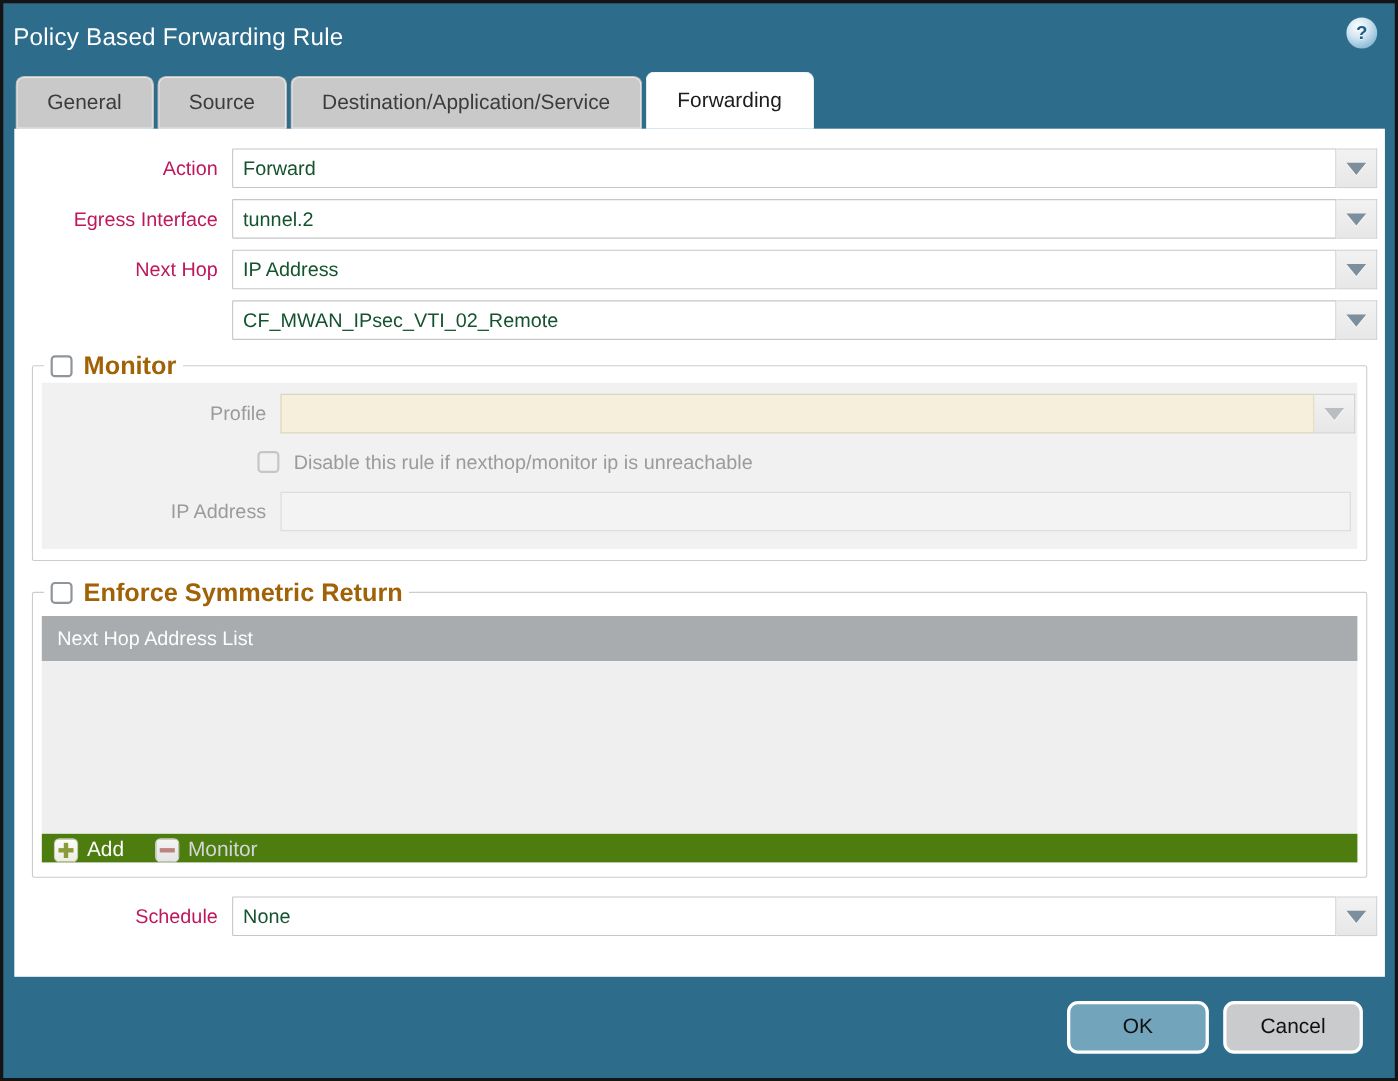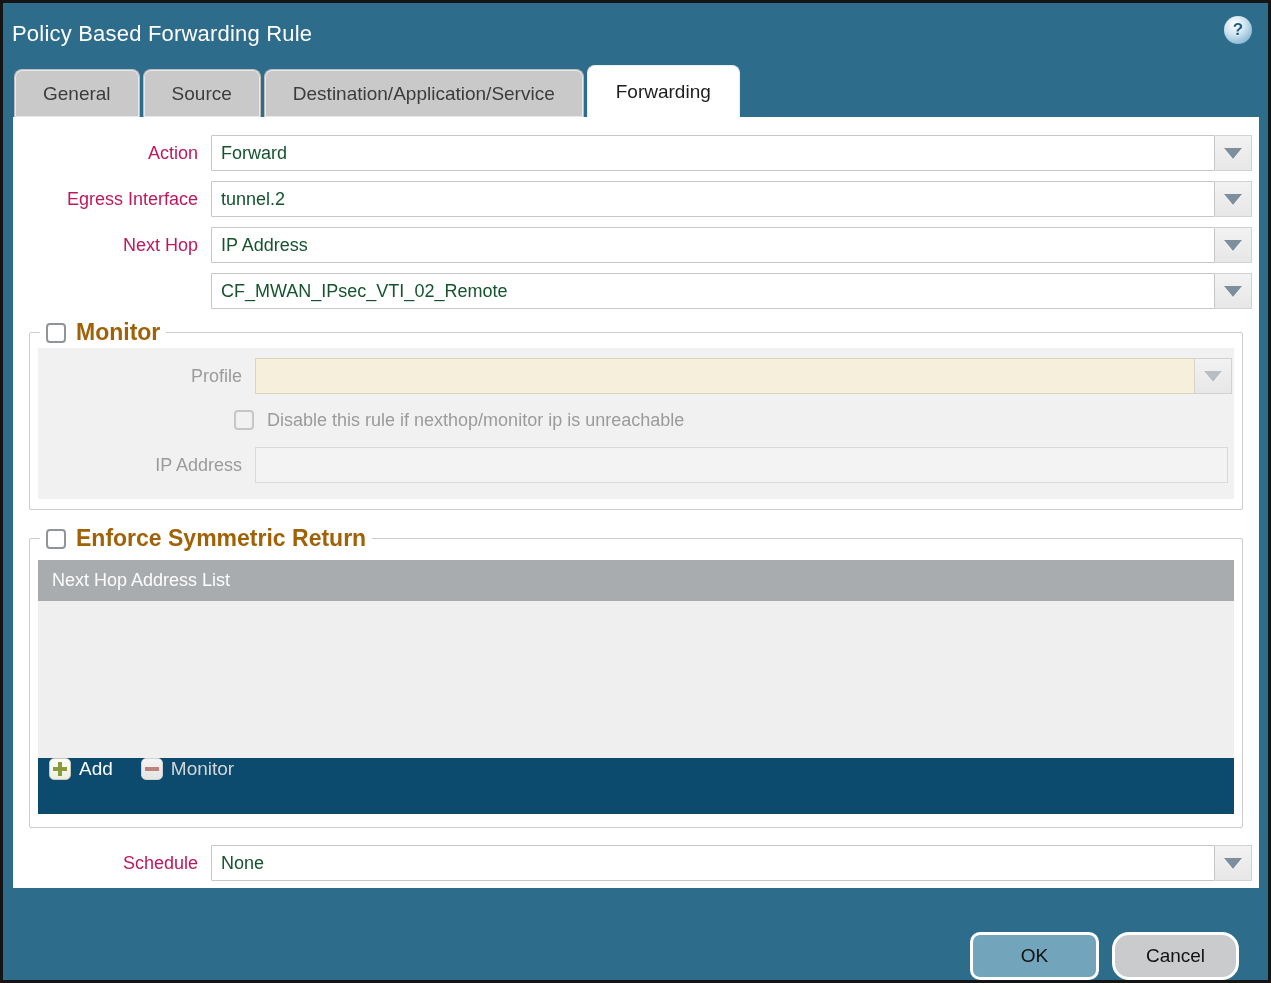--- a/index.html
+++ b/index.html
@@ -109,48 +109,48 @@
   .input-cream { flex: 1; height: 36px; background: #f5efdc; border: 1px solid #d9d3c0; }
   .input-disabled { flex: 1; height: 36px; background: #f3f3f3; border: 1px solid #d9d9d9; margin-right: 4px; }
   .m-checkrow { display: flex; align-items: center; gap: 13px; margin: 11px 0 12px 196px; height: 30px; }
   .m-checklabel { font-size: 18px; color: #9b9b9b; }
 
   
   .nh-table { margin: 6px 0 3px; }
   .t-header { height: 41px; background: #a9acae; display: flex; align-items: center; padding-left: 14px; }
   .t-header span { color: #fdfdfd; font-size: 18px; }
   .t-body { height: 157px; background: #efefef; }
-  .t-footer { height: 56px; background: #0c4a6e; display: flex; align-items: flex-start; padding-left: 11px; gap: 28px; }
+  .t-footer { height: 26px; background: #4d7c0f; display: flex; align-items: flex-end; padding-left: 11px; gap: 28px; }
   .tbtn { display: flex; align-items: center; gap: 8px; cursor: pointer; }
   .tbtn.disabled { cursor: default; }
   .icon-sq {
     width: 22px; height: 22px; border-radius: 5px;
     display: flex; align-items: center; justify-content: center;
   }
   .icon-add { background: linear-gradient(#fdfdfa, #ededdf); border: 1px solid #c9c9bb; }
   .icon-del { background: linear-gradient(#f4f4f4, #e4e4e4); border: 1px solid #d2d2d2; }
   .tbtn-label-add { color: #fdfdfd; font-size: 19px; }
   .tbtn-label-del { color: #d3d6d8; font-size: 19px; }
 
   .schedule-row { margin-top: 17px; }
 
   
   .footerbar {
     flex: 0 0 auto; height: 92px;
-    display: flex; align-items: flex-end; justify-content: flex-end;
+    display: flex; align-items: center; justify-content: flex-end;
     gap: 13px; padding-right: 29px;
   }
   .btn {
     height: 48px; border: 3px solid #ffffff; border-radius: 10px;
     display: flex; align-items: center; justify-content: center;
     font-size: 19px; color: #111; cursor: pointer;
     font-family: "Liberation Sans", sans-serif;
   }
   .btn-ok { width: 129px; background: #72a5bb; }
-  .btn-cancel { width: 127px; background: #c9cbcd; border-radius: 17px; }
+  .btn-cancel { width: 127px; background: #c9cbcd; }
 </style>
 </head>
 <body>
 
 <div class="dialog">
 
   <div class="titlebar">
     <span class="title-text">Policy Based Forwarding Rule</span>
     <div class="help-icon">
       <span>?</span>

